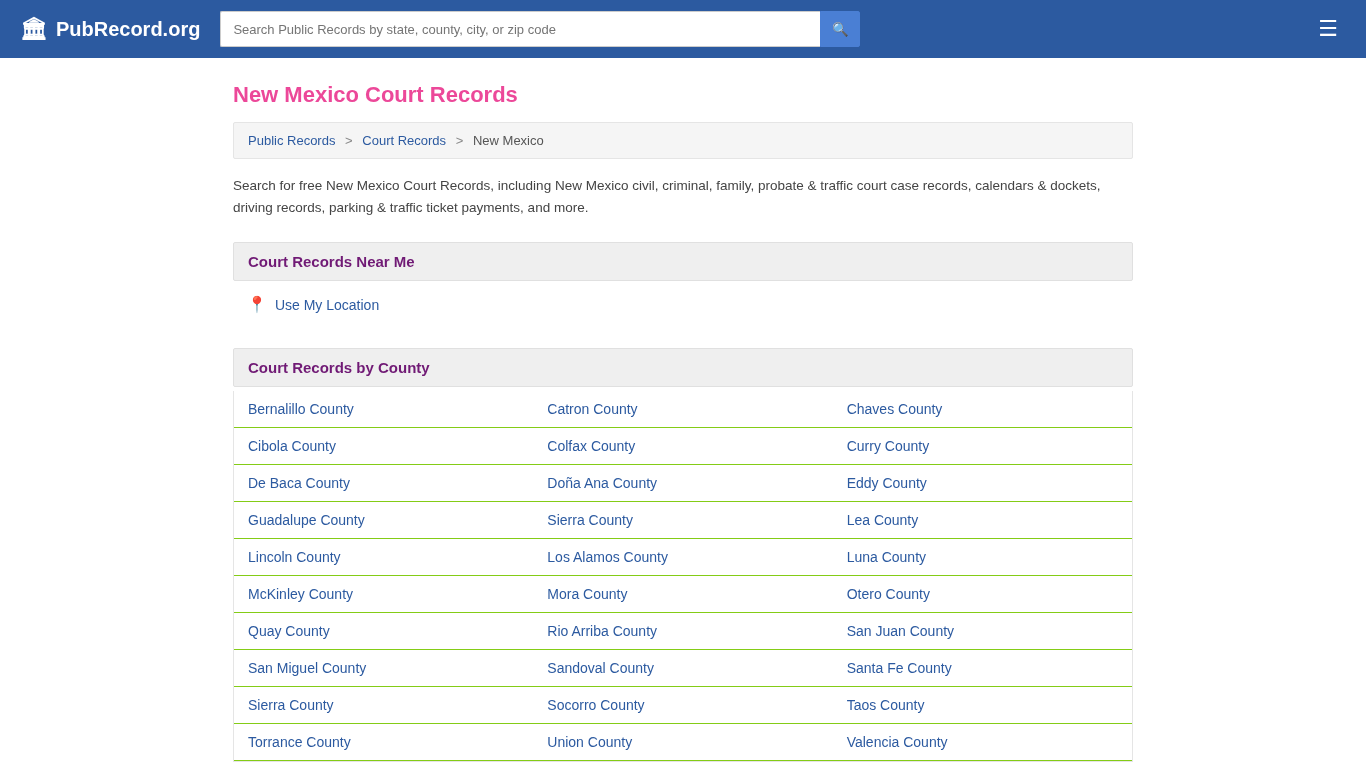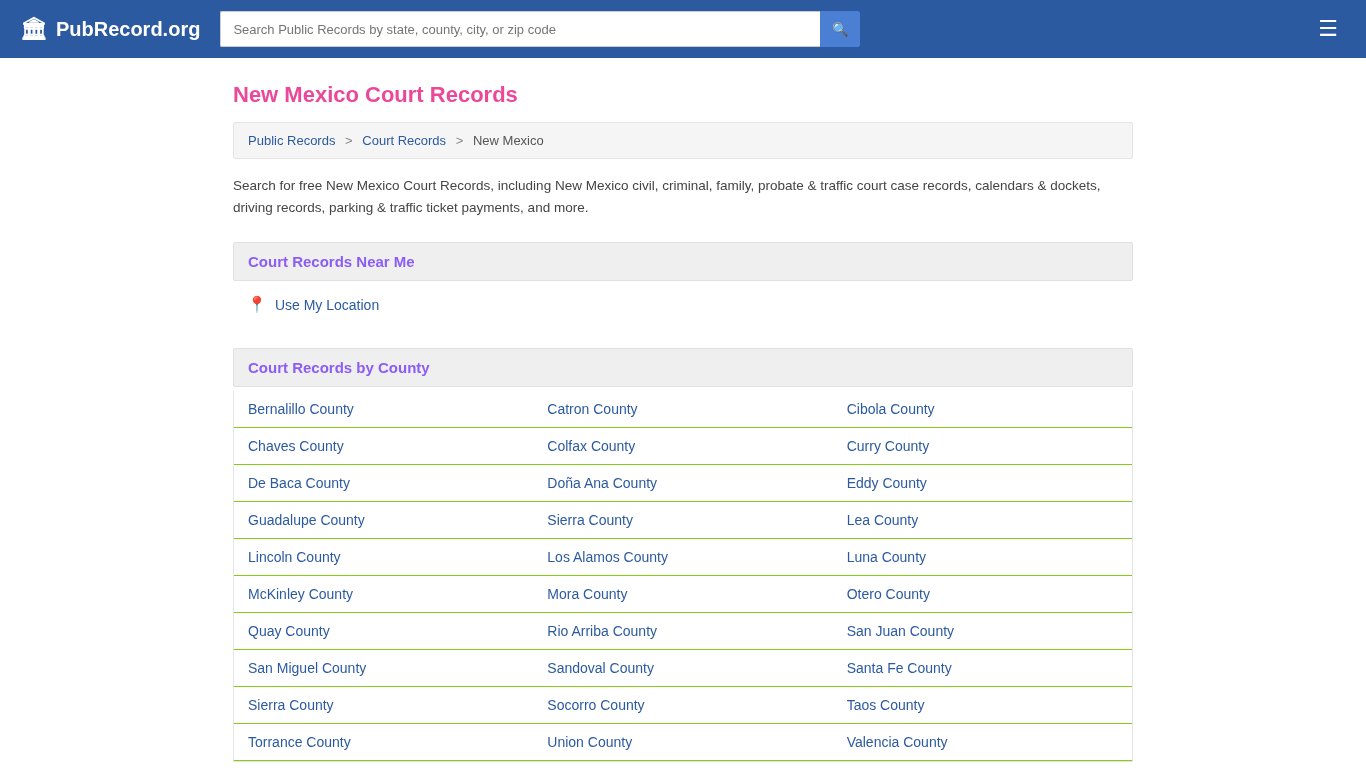--- a/index.html
+++ b/index.html
@@ -103,21 +103,21 @@
       margin-bottom: 24px;
     }
 
     
     .section-header {
       background: #efefef;
       border: 1px solid #e0e0e0;
       padding: 10px 14px;
       font-size: 15px;
       font-weight: bold;
-      color: #8b5cf6;
+      color: #701a75;
       border-radius: 2px;
       margin-bottom: 4px;
     }
 
     
     .near-me-section {
       margin-bottom: 24px;
     }
     .location-btn {
       display: flex;
@@ -194,22 +194,22 @@
       <span class="pin-icon">📍</span>
       <span>Use My Location</span>
     </a>
   </div>
 
   <div class="county-section">
     <div class="section-header">Court Records by County</div>
     <div class="county-grid" id="county-grid">
     <a class="county-link" href="#">Bernalillo County</a>
         <a class="county-link" href="#">Catron County</a>
+        <a class="county-link" href="#">Chaves County</a>
         <a class="county-link" href="#">Cibola County</a>
-        <a class="county-link" href="#">Chaves County</a>
         <a class="county-link" href="#">Colfax County</a>
         <a class="county-link" href="#">Curry County</a>
         <a class="county-link" href="#">De Baca County</a>
         <a class="county-link" href="#">Doña Ana County</a>
         <a class="county-link" href="#">Eddy County</a>
         <a class="county-link" href="#">Guadalupe County</a>
         <a class="county-link" href="#">Sierra County</a>
         <a class="county-link" href="#">Lea County</a>
         <a class="county-link" href="#">Lincoln County</a>
         <a class="county-link" href="#">Los Alamos County</a>

